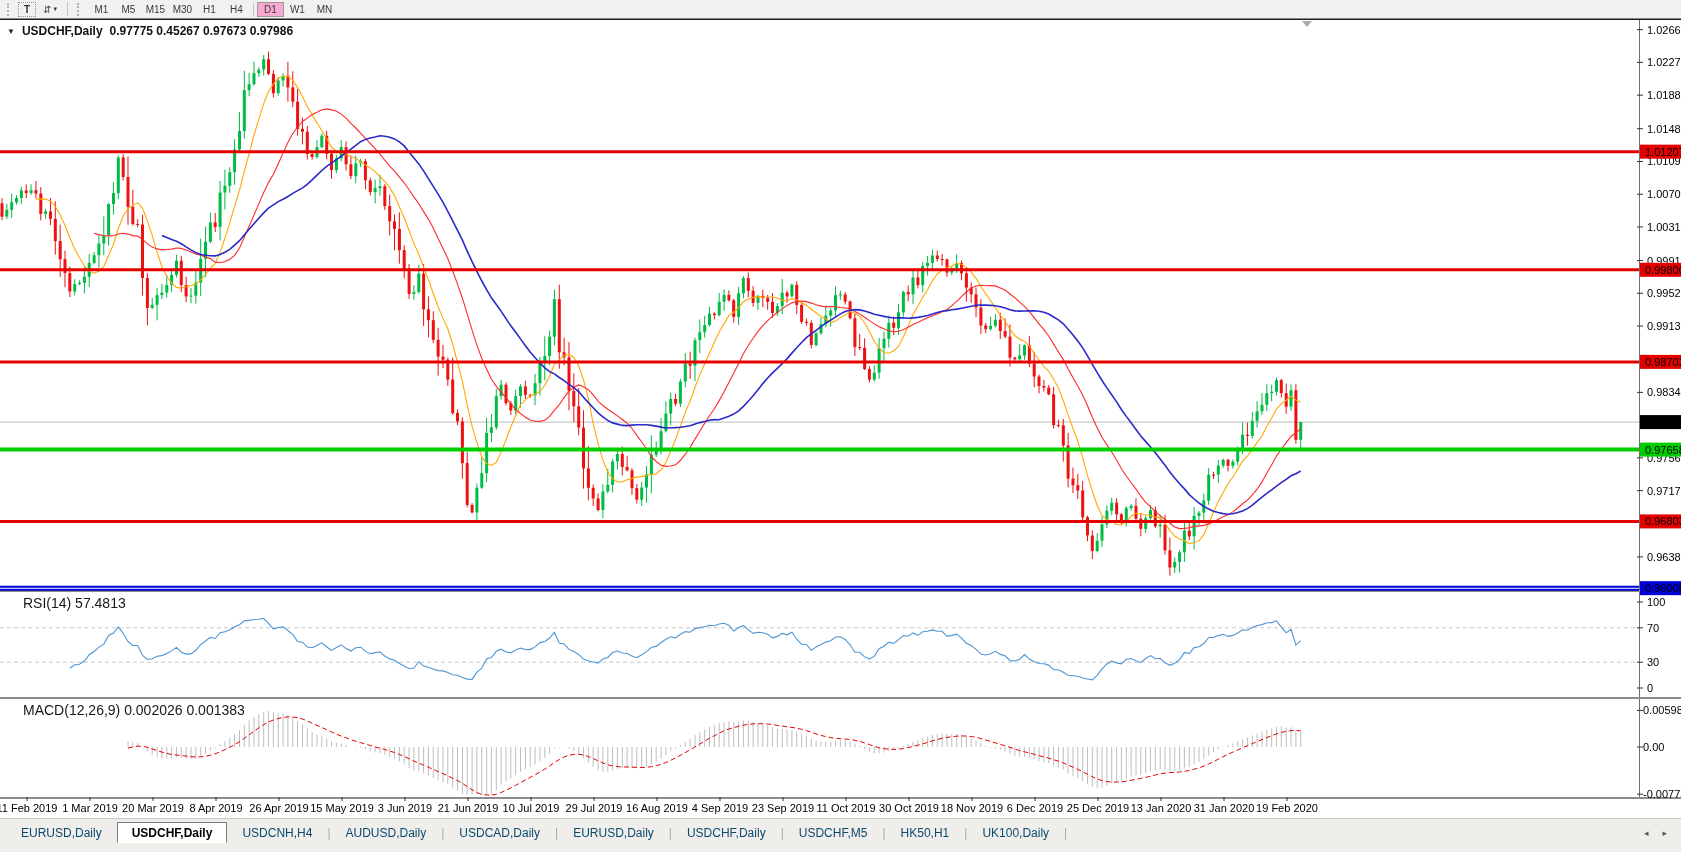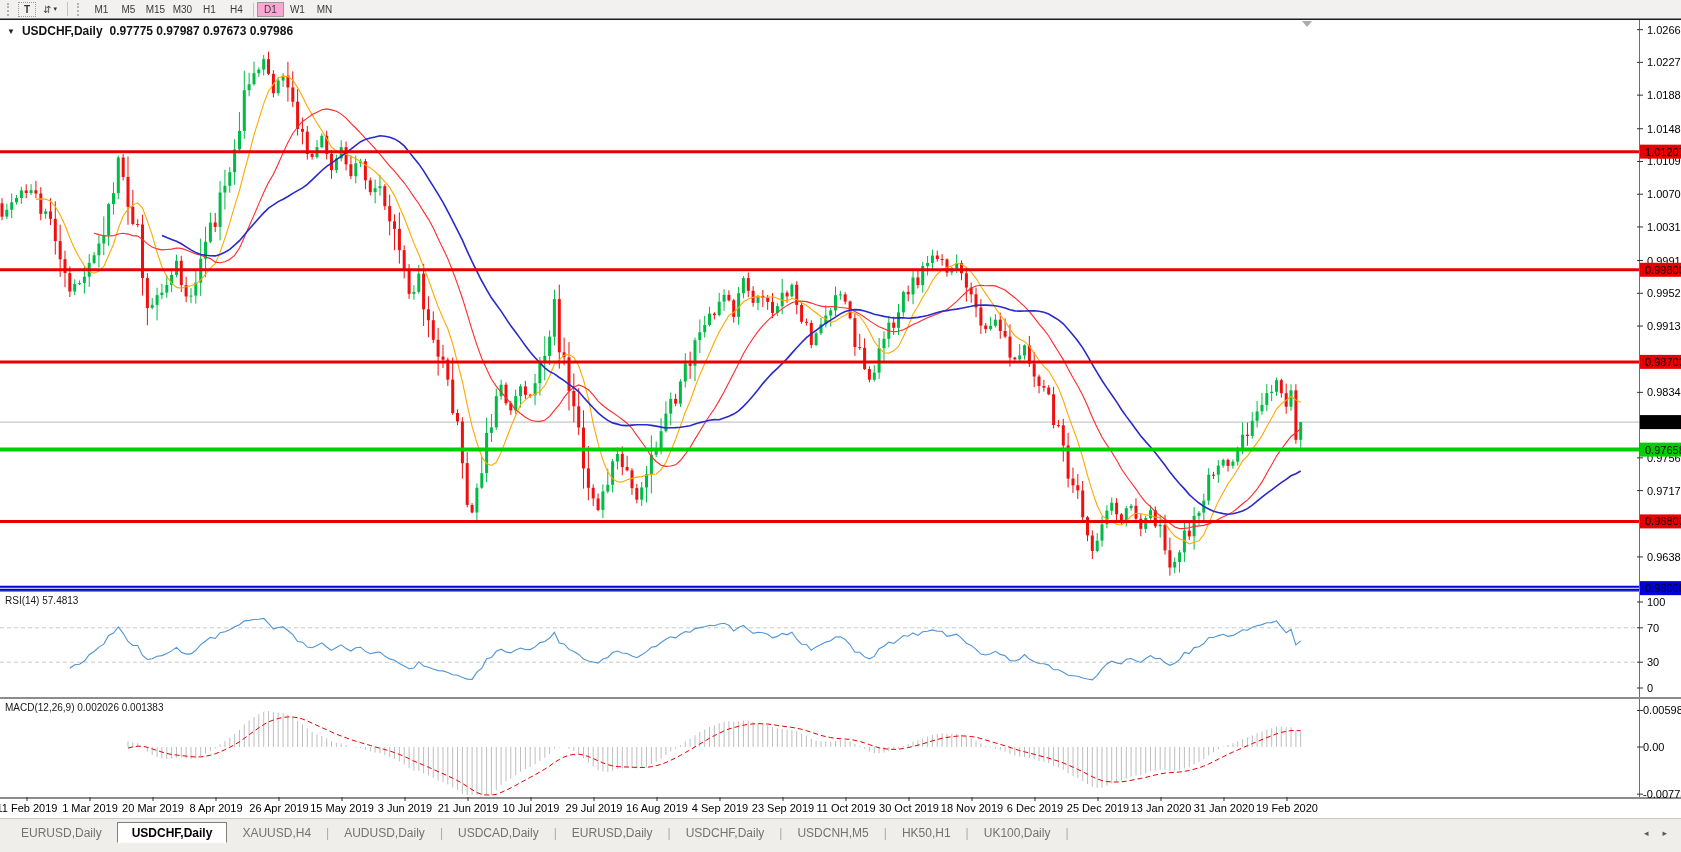--- a/index.html
+++ b/index.html
@@ -16,25 +16,25 @@
         font-size:10px;display:flex;align-items:center;gap:2px;cursor:pointer}
   .caret{font-size:7px;color:#333}
   .sep{width:1px;height:14px;background:#c6c4c1;margin:0 3px}
   .tf{height:15px;width:27px;border:1px solid transparent;background:transparent;font-size:10px;
       color:#3a3a3a;display:flex;align-items:center;justify-content:center;cursor:pointer}
   .tf.active{background:#f9a8d4;border:1px solid #9a9a9a}
   
   .title-ov{position:absolute;left:7px;top:24px;font-size:12px;font-weight:bold;color:#121216;
             display:flex;align-items:center;gap:7px;z-index:3}
   .title-ov .tri{font-size:8px;color:#222}
-  .pane-label{position:absolute;left:5px;font-size:10px;color:#17171c;z-index:3}
+  .pane-label{position:absolute;left:23px;font-size:14px;color:#17171c;z-index:3}
   
   .tabbar{position:absolute;left:0;top:818px;width:1681px;height:34px;background:#efeeeb;
           border-top:1px solid #cac8c5;display:flex;align-items:flex-start;padding:3px 6px 0 6px;z-index:5}
-  .tab{height:21px;padding:0 14px;font-size:12px;color:#737373;display:flex;align-items:center;
+  .tab{height:21px;padding:0 14px;font-size:12px;color:#0c4a6e;display:flex;align-items:center;
        cursor:pointer;border:1px solid transparent;white-space:nowrap}
   .tab.active{background:#fff;border:1px solid #7e7e7e;border-bottom-color:#fff;font-weight:bold;color:#000}
   .tabsep{color:#a9a9a9;font-size:12px;display:flex;align-items:center;height:21px}
   .tabscroll{margin-left:auto;display:flex;gap:14px;align-items:center;height:21px;padding-right:8px}
   .tabscroll span{font-size:9px;color:#5a5a5a;cursor:pointer}
   svg text{font-family:"Liberation Sans",sans-serif;font-size:11px;fill:#000}
   svg text.axlab{font-size:11px}
   svg{position:absolute;left:0;top:0}
 </style>
 </head>
@@ -972,40 +972,40 @@
         <span class="sep"></span>
         <button class="tf active">D1</button>
         <button class="tf">W1</button>
         <button class="tf">MN</button>
       </div>
   </div>
 
   <div class="title-ov">
     <span class="tri">▼</span>
     <span>USDCHF,Daily</span>
-    <span>0.97775 0.97987 0.97673 0.97986</span>
+    <span>0.97775 0.45267 0.97673 0.97986</span>
   </div>
 
   <div class="pane-label" style="top:595px">RSI(14) 57.4813</div>
   <div class="pane-label" style="top:702px">MACD(12,26,9) 0.002026 0.001383</div>
 
   <div class="tabbar" id="tabbar">
       <div class="tab">EURUSD,Daily</div>
       <div class="tab active">USDCHF,Daily</div>
-      <div class="tab">XAUUSD,H4</div>
+      <div class="tab">USDCNH,H4</div>
       <div class="tabsep">|</div>
       <div class="tab">AUDUSD,Daily</div>
       <div class="tabsep">|</div>
       <div class="tab">USDCAD,Daily</div>
       <div class="tabsep">|</div>
       <div class="tab">EURUSD,Daily</div>
       <div class="tabsep">|</div>
       <div class="tab">USDCHF,Daily</div>
       <div class="tabsep">|</div>
-      <div class="tab">USDCNH,M5</div>
+      <div class="tab">USDCHF,M5</div>
       <div class="tabsep">|</div>
       <div class="tab">HK50,H1</div>
       <div class="tabsep">|</div>
       <div class="tab">UK100,Daily</div>
       <div class="tabsep">|</div>
       <div class="tabscroll">
         <span>◂</span>
         <span>▸</span>
       </div>
     </div>

